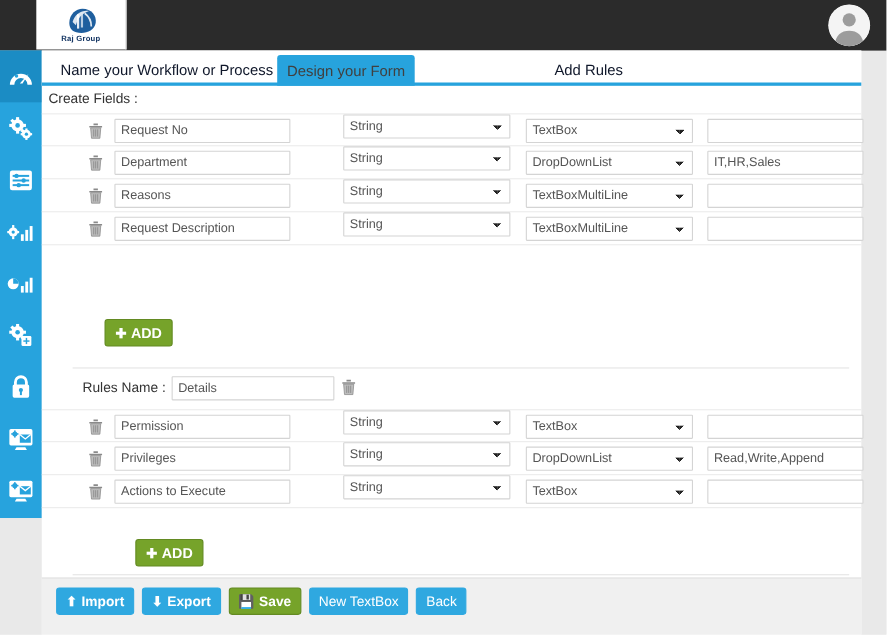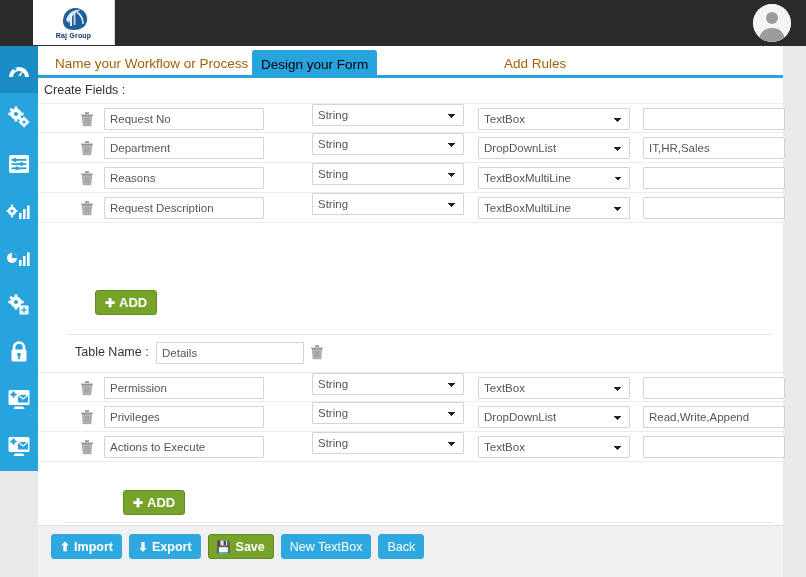--- a/index.html
+++ b/index.html
@@ -72,25 +72,25 @@
     position: relative;
     height: 32px;
     border-bottom: 3px solid #27a3dd;
     background: #ffffff;
   }
   .tab {
     position: absolute; top: 3px;
     height: 29px;
     padding: 0 9px;
     display: flex; align-items: center;
-    font-size: 13.5px; color: #a16207;
+    font-size: 13.5px; color: #0f172a;
     white-space: nowrap; cursor: pointer;
   }
   .tab.active {
-    background: #27a3dd; color: #000000;
+    background: #27a3dd; color: #404040;
     border-radius: 3px 3px 0 0;
     top: 4px; height: 28px;
   }
 
   .section-label {
     position: absolute; left: 6px; top: 37px;
     font-size: 12.5px; color: #333333; text-align: center;
   }
 
   
@@ -474,21 +474,21 @@
     </div>
 
     <div class="btn btn-green add-btn add1">
       <span class="ico">✚</span>
       <span>ADD</span>
     </div>
 
     <div class="divider" style="top:288px"></div>
 
     <div class="tablename-row">
-      <span class="tn-label">Table Name :</span>
+      <span class="tn-label">Rules Name :</span>
       <span class="tn-input">
         <input class="txt" type="text" value="Details" style="">
       </span>
       <span class="tn-trash">
         <svg width="14" height="16" viewBox="0 0 14 16">
             <path d="M1.2 3.6h11.6v1.3H1.2z" fill="#8a8a8a"></path>
             <path d="M5 1.3h4v1.6H5z" fill="#8a8a8a"></path>
             <path d="M2.4 5.2h9.2l-.8 9.5H3.2z" fill="#bdbdbd" stroke="#8a8a8a" stroke-width=".7"></path>
             <path d="M5.2 6.6v6.6M7 6.6v6.6M8.8 6.6v6.6" stroke="#8a8a8a" stroke-width=".8"></path>
           </svg>

